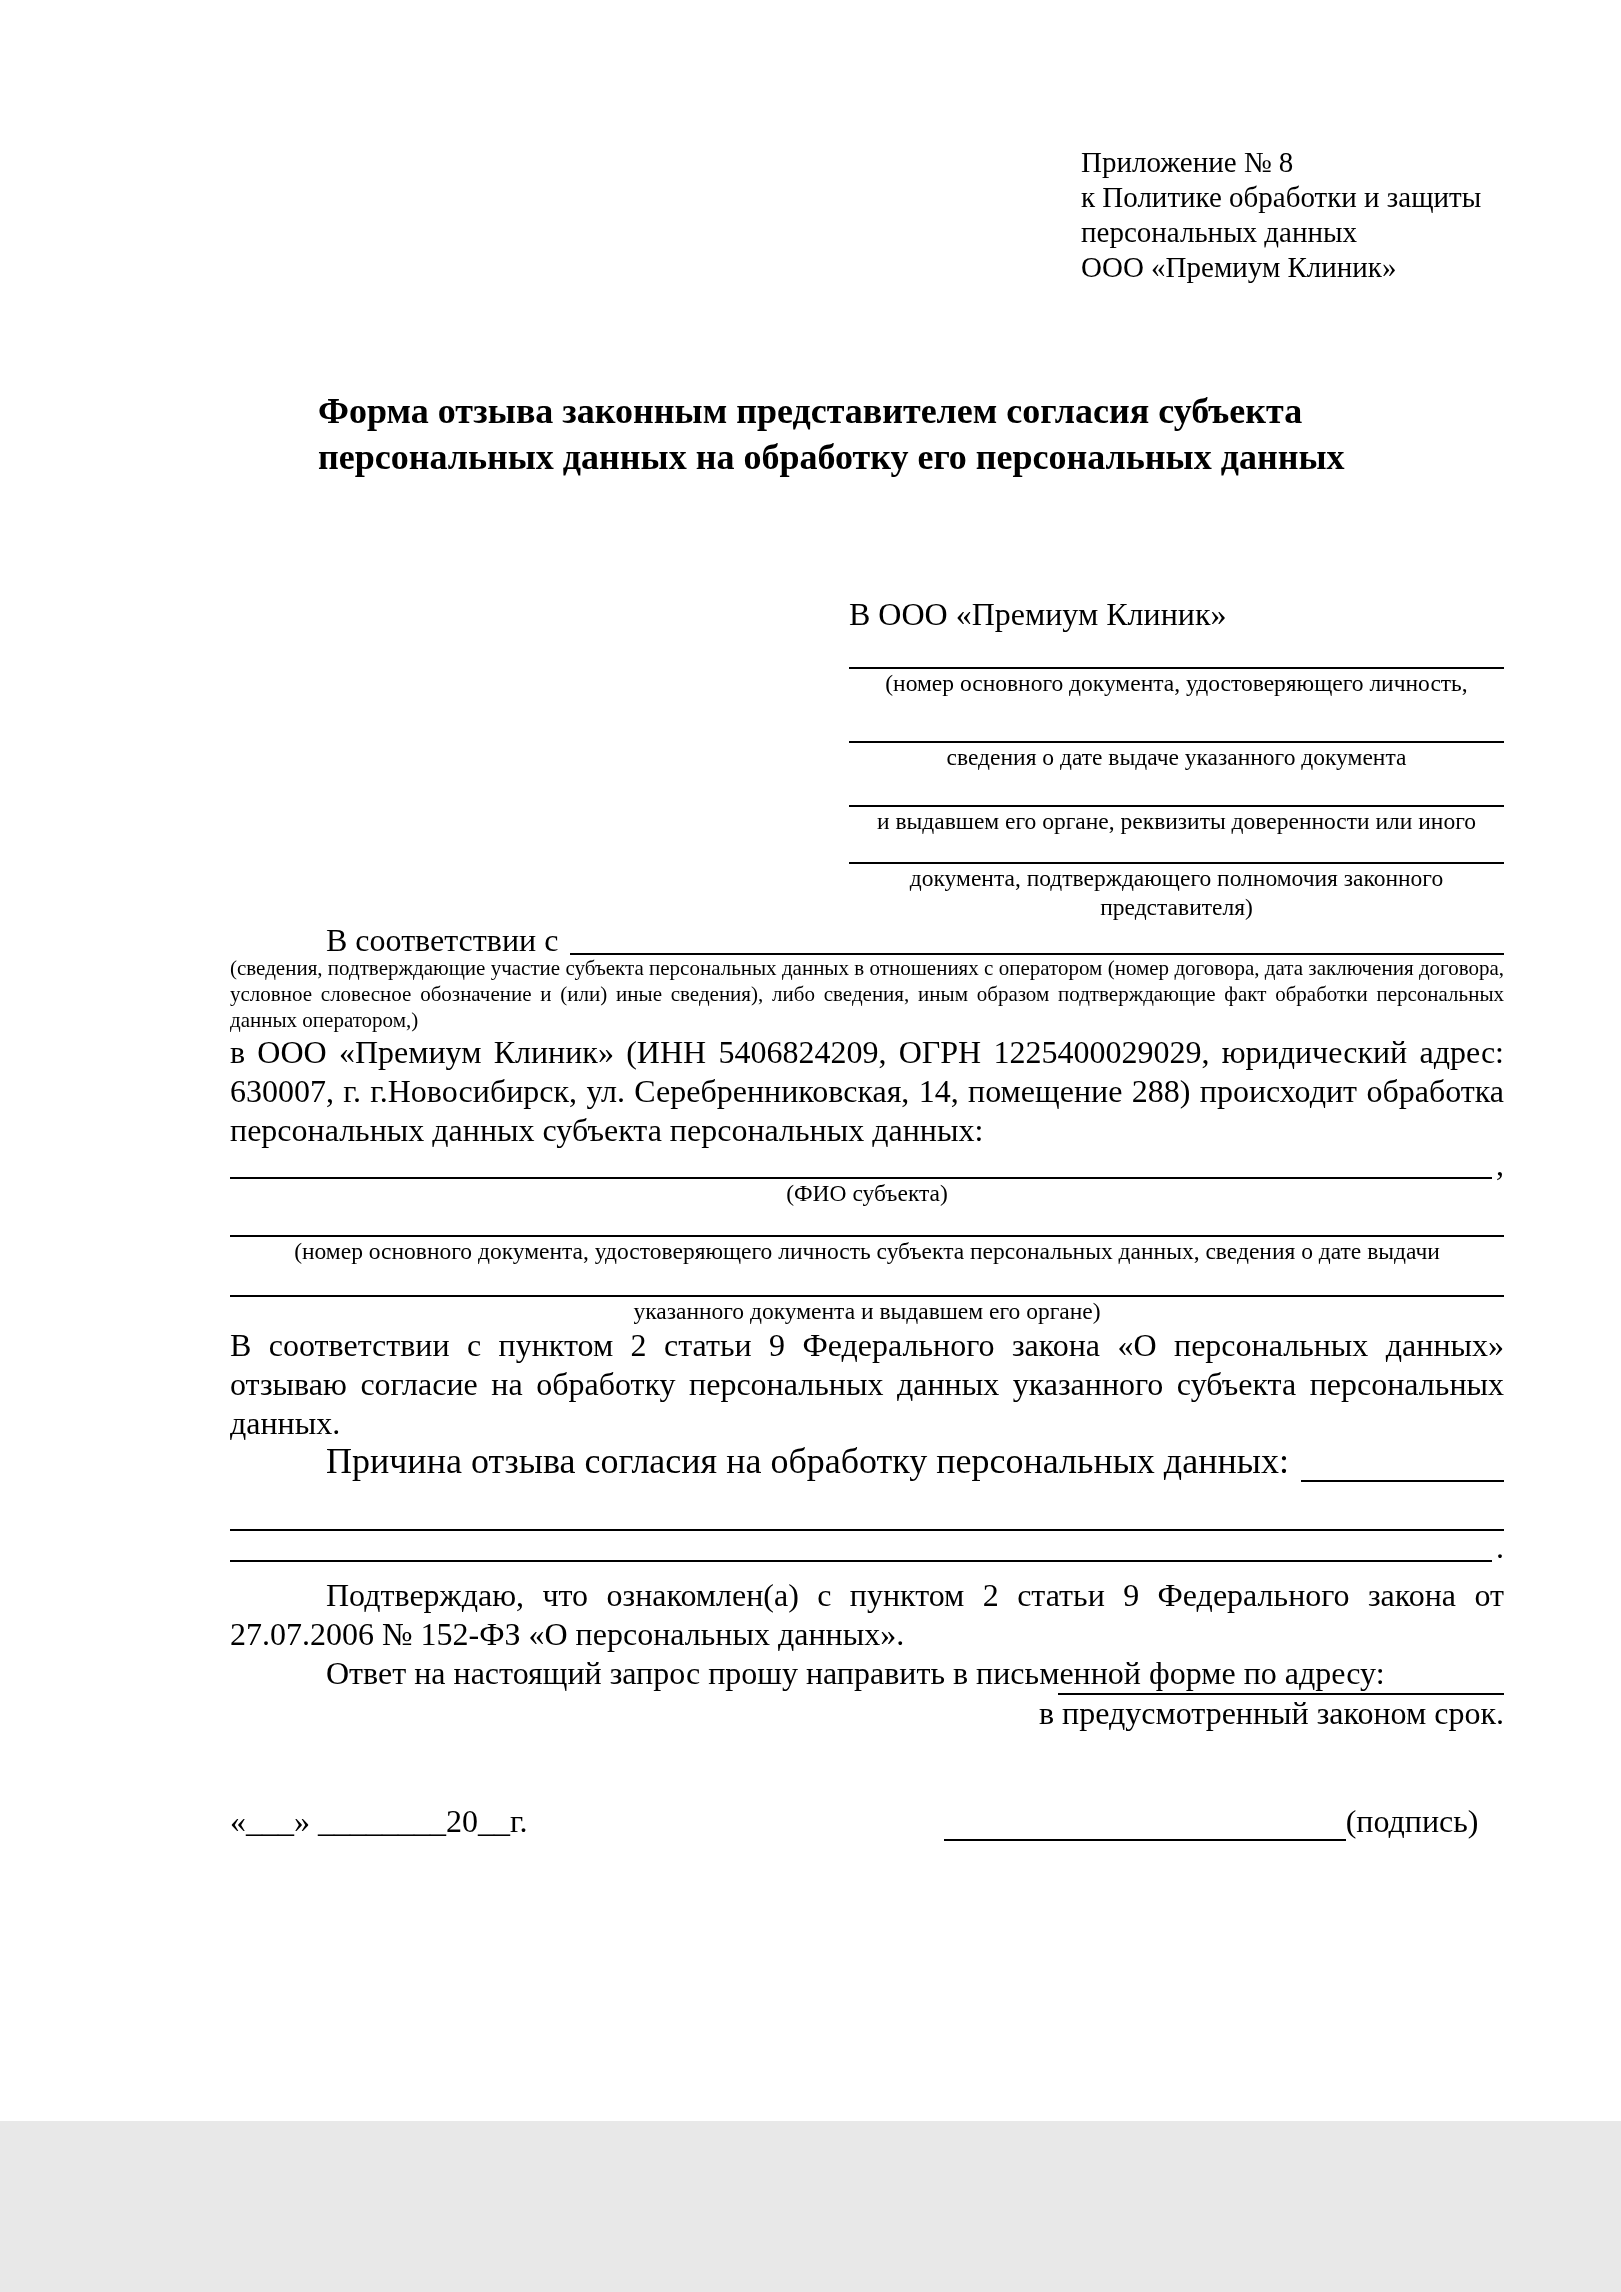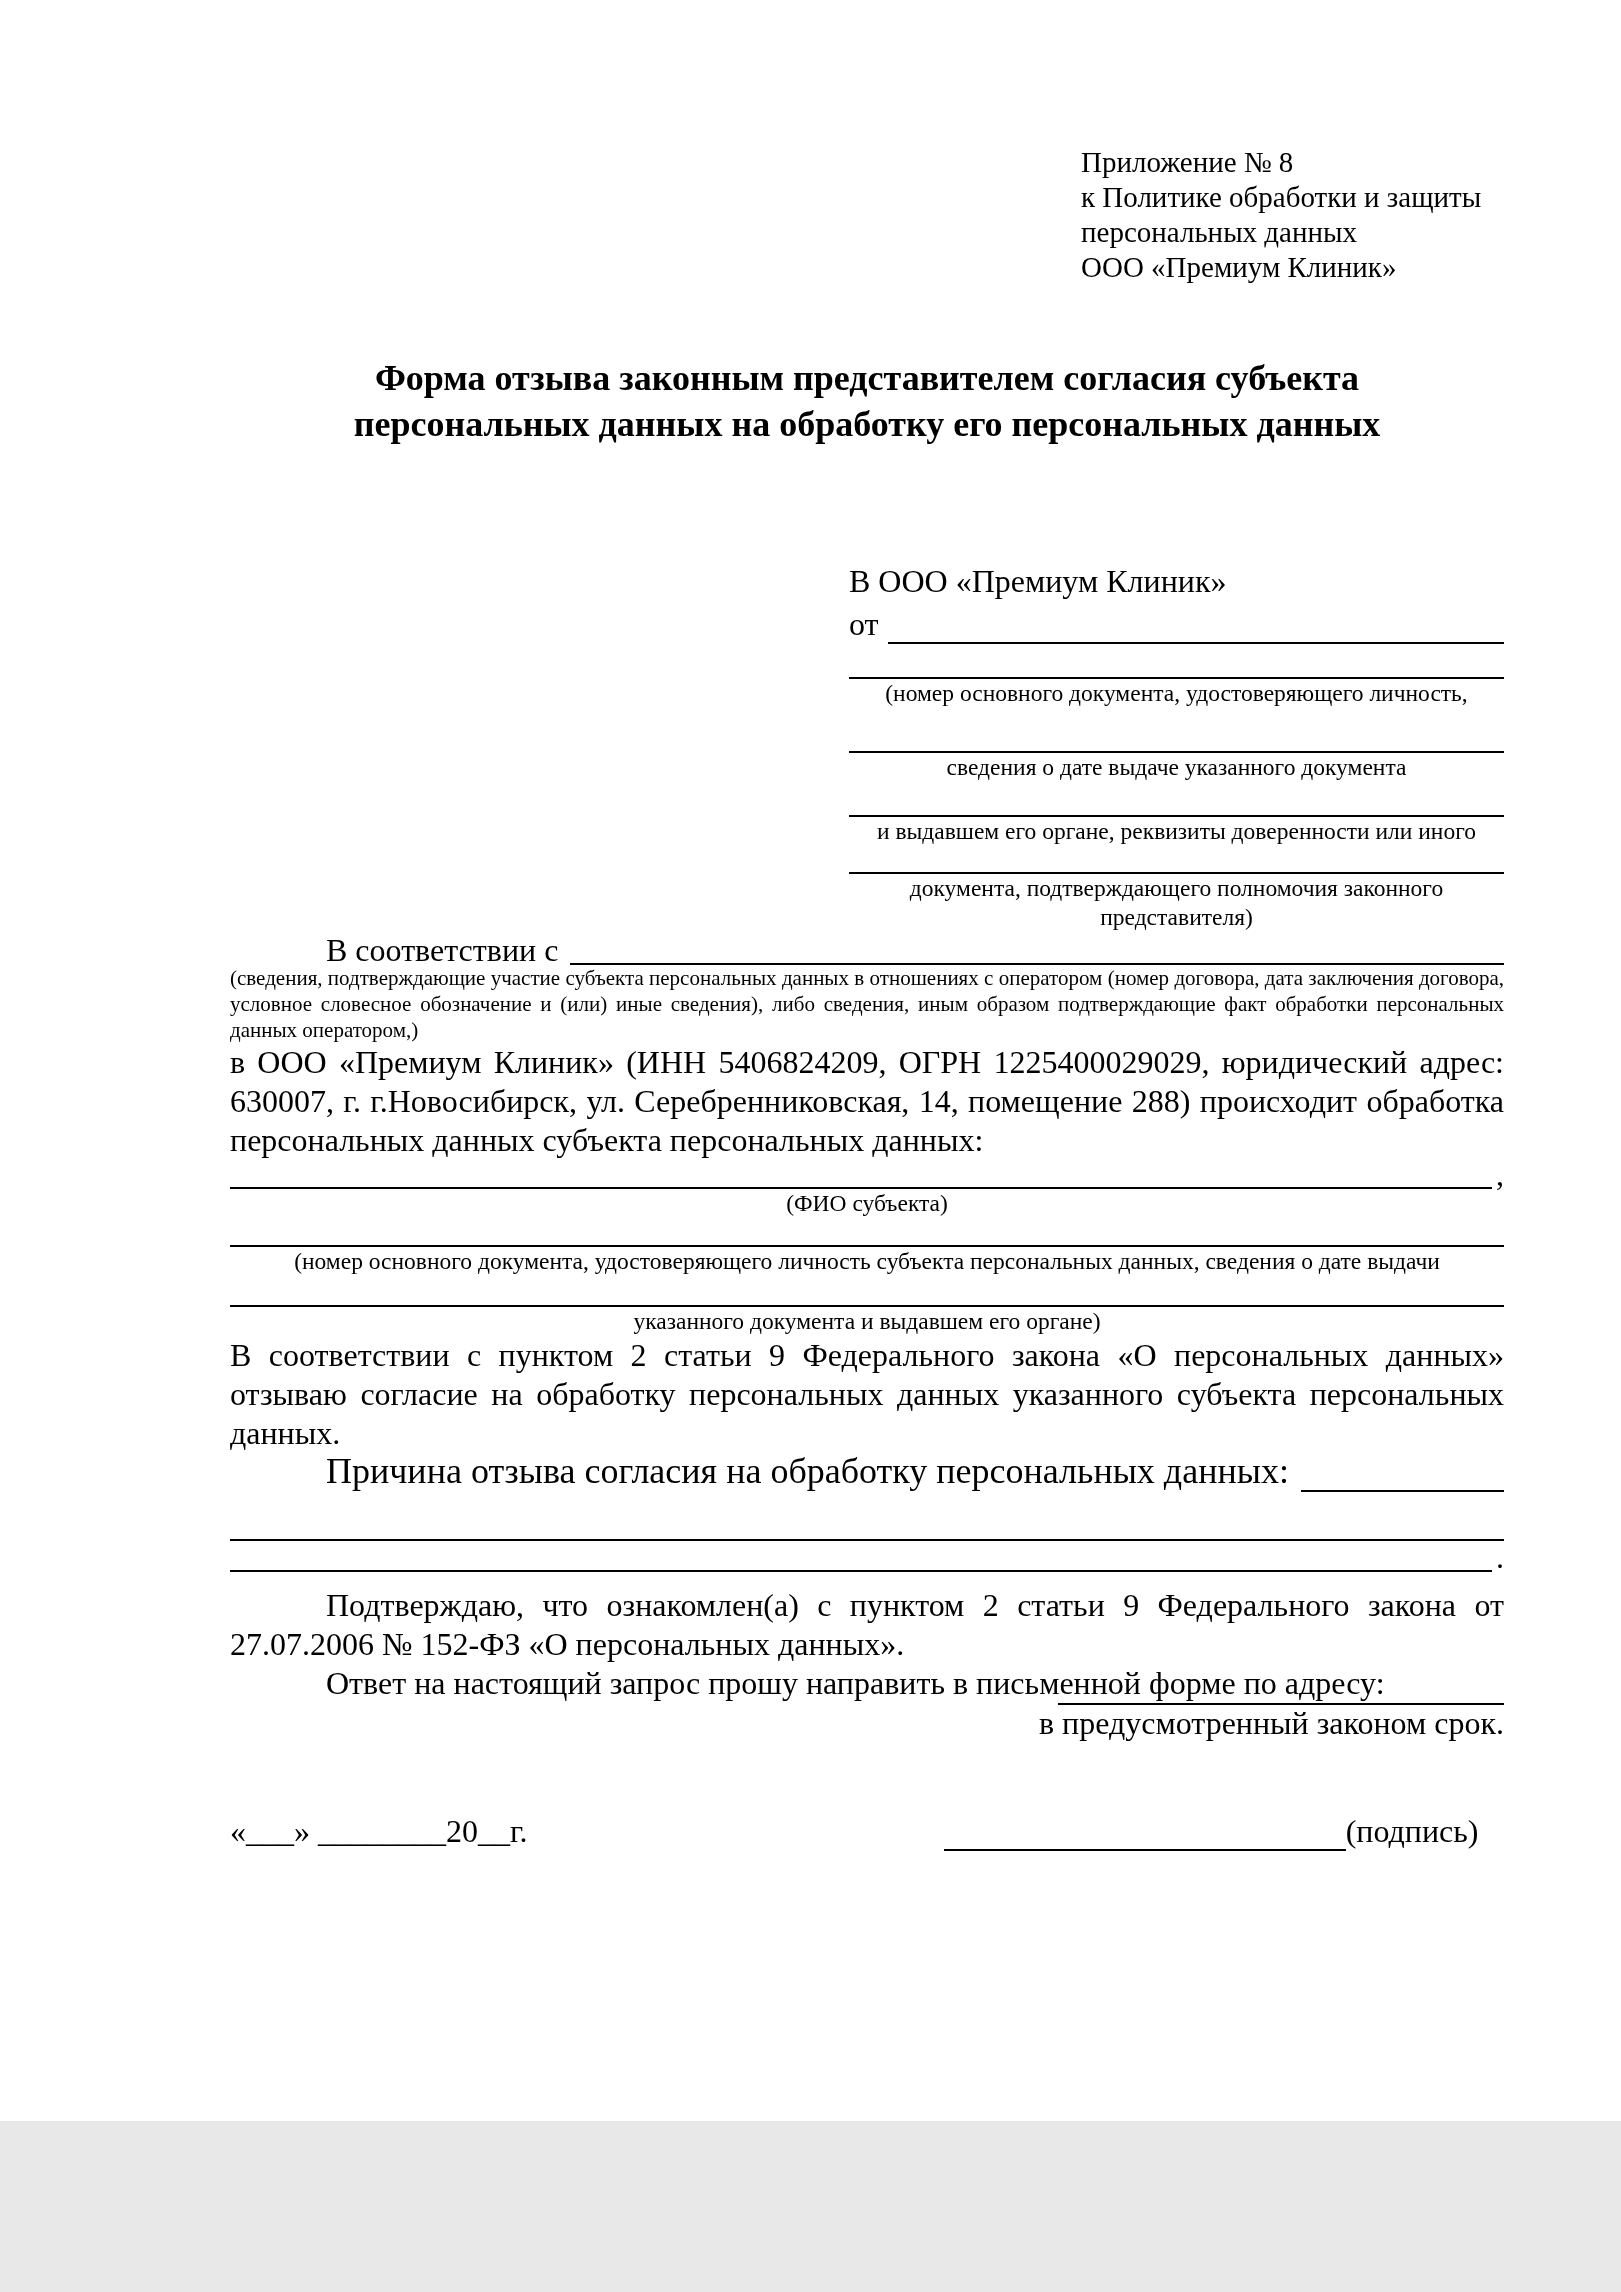--- a/index.html
+++ b/index.html
@@ -10,22 +10,22 @@
     font-family:"Liberation Serif", serif;
     overflow:hidden;
   }
   .content{position:absolute;left:230px;top:0;width:1274px;}
 
   
   .doc-header{margin-top:145px;margin-left:851px;font-size:29px;line-height:35px;}
 
   
   .title{
-    margin:70px auto 0 auto;max-width:1098px;
-    font-size:36px;line-height:46px;font-weight:bold;text-align:center;
+    margin:103px auto 0 auto;max-width:1098px;
+    font-size:36px;line-height:46px;font-weight:bold;text-align:left;
   }
 
   
   .addressee{margin-top:115px;margin-left:619px;font-size:32px;line-height:39px;}
   .flexrow{display:flex;align-items:flex-end;}
   .fill{flex:1;border-bottom:2.9px solid #000;}
   .from-row{height:43px;}
   .from-label{padding-right:9.8px;}
   .cap{font-size:23.5px;line-height:29px;text-align:center;}
   .rule{border-bottom:2.9px solid #000;}
@@ -66,24 +66,20 @@
       <div>Приложение № 8</div>
       <div>к Политике обработки и защиты</div>
       <div>персональных данных</div>
       <div>ООО «Премиум Клиник»</div>
     </div>
 
     <div class="title">Форма отзыва законным представителем согласия субъекта персональных данных на обработку его персональных данных</div>
 
     <div class="addressee">
       <div>В ООО «Премиум Клиник»</div>
-      <div class="flexrow from-row">
-        <span class="from-label">от</span>
-        <span class="fill"></span>
-      </div>
       <div class="rule r-a"></div>
       <div class="cap">(номер основного документа, удостоверяющего личность,</div>
       <div class="rule r-b"></div>
       <div class="cap">сведения о дате выдаче указанного документа</div>
       <div class="rule r-c"></div>
       <div class="cap">и выдавшем его органе, реквизиты доверенности или иного</div>
       <div class="rule r-d"></div>
       <div class="cap">документа, подтверждающего полномочия законного представителя)</div>
     </div>
 

